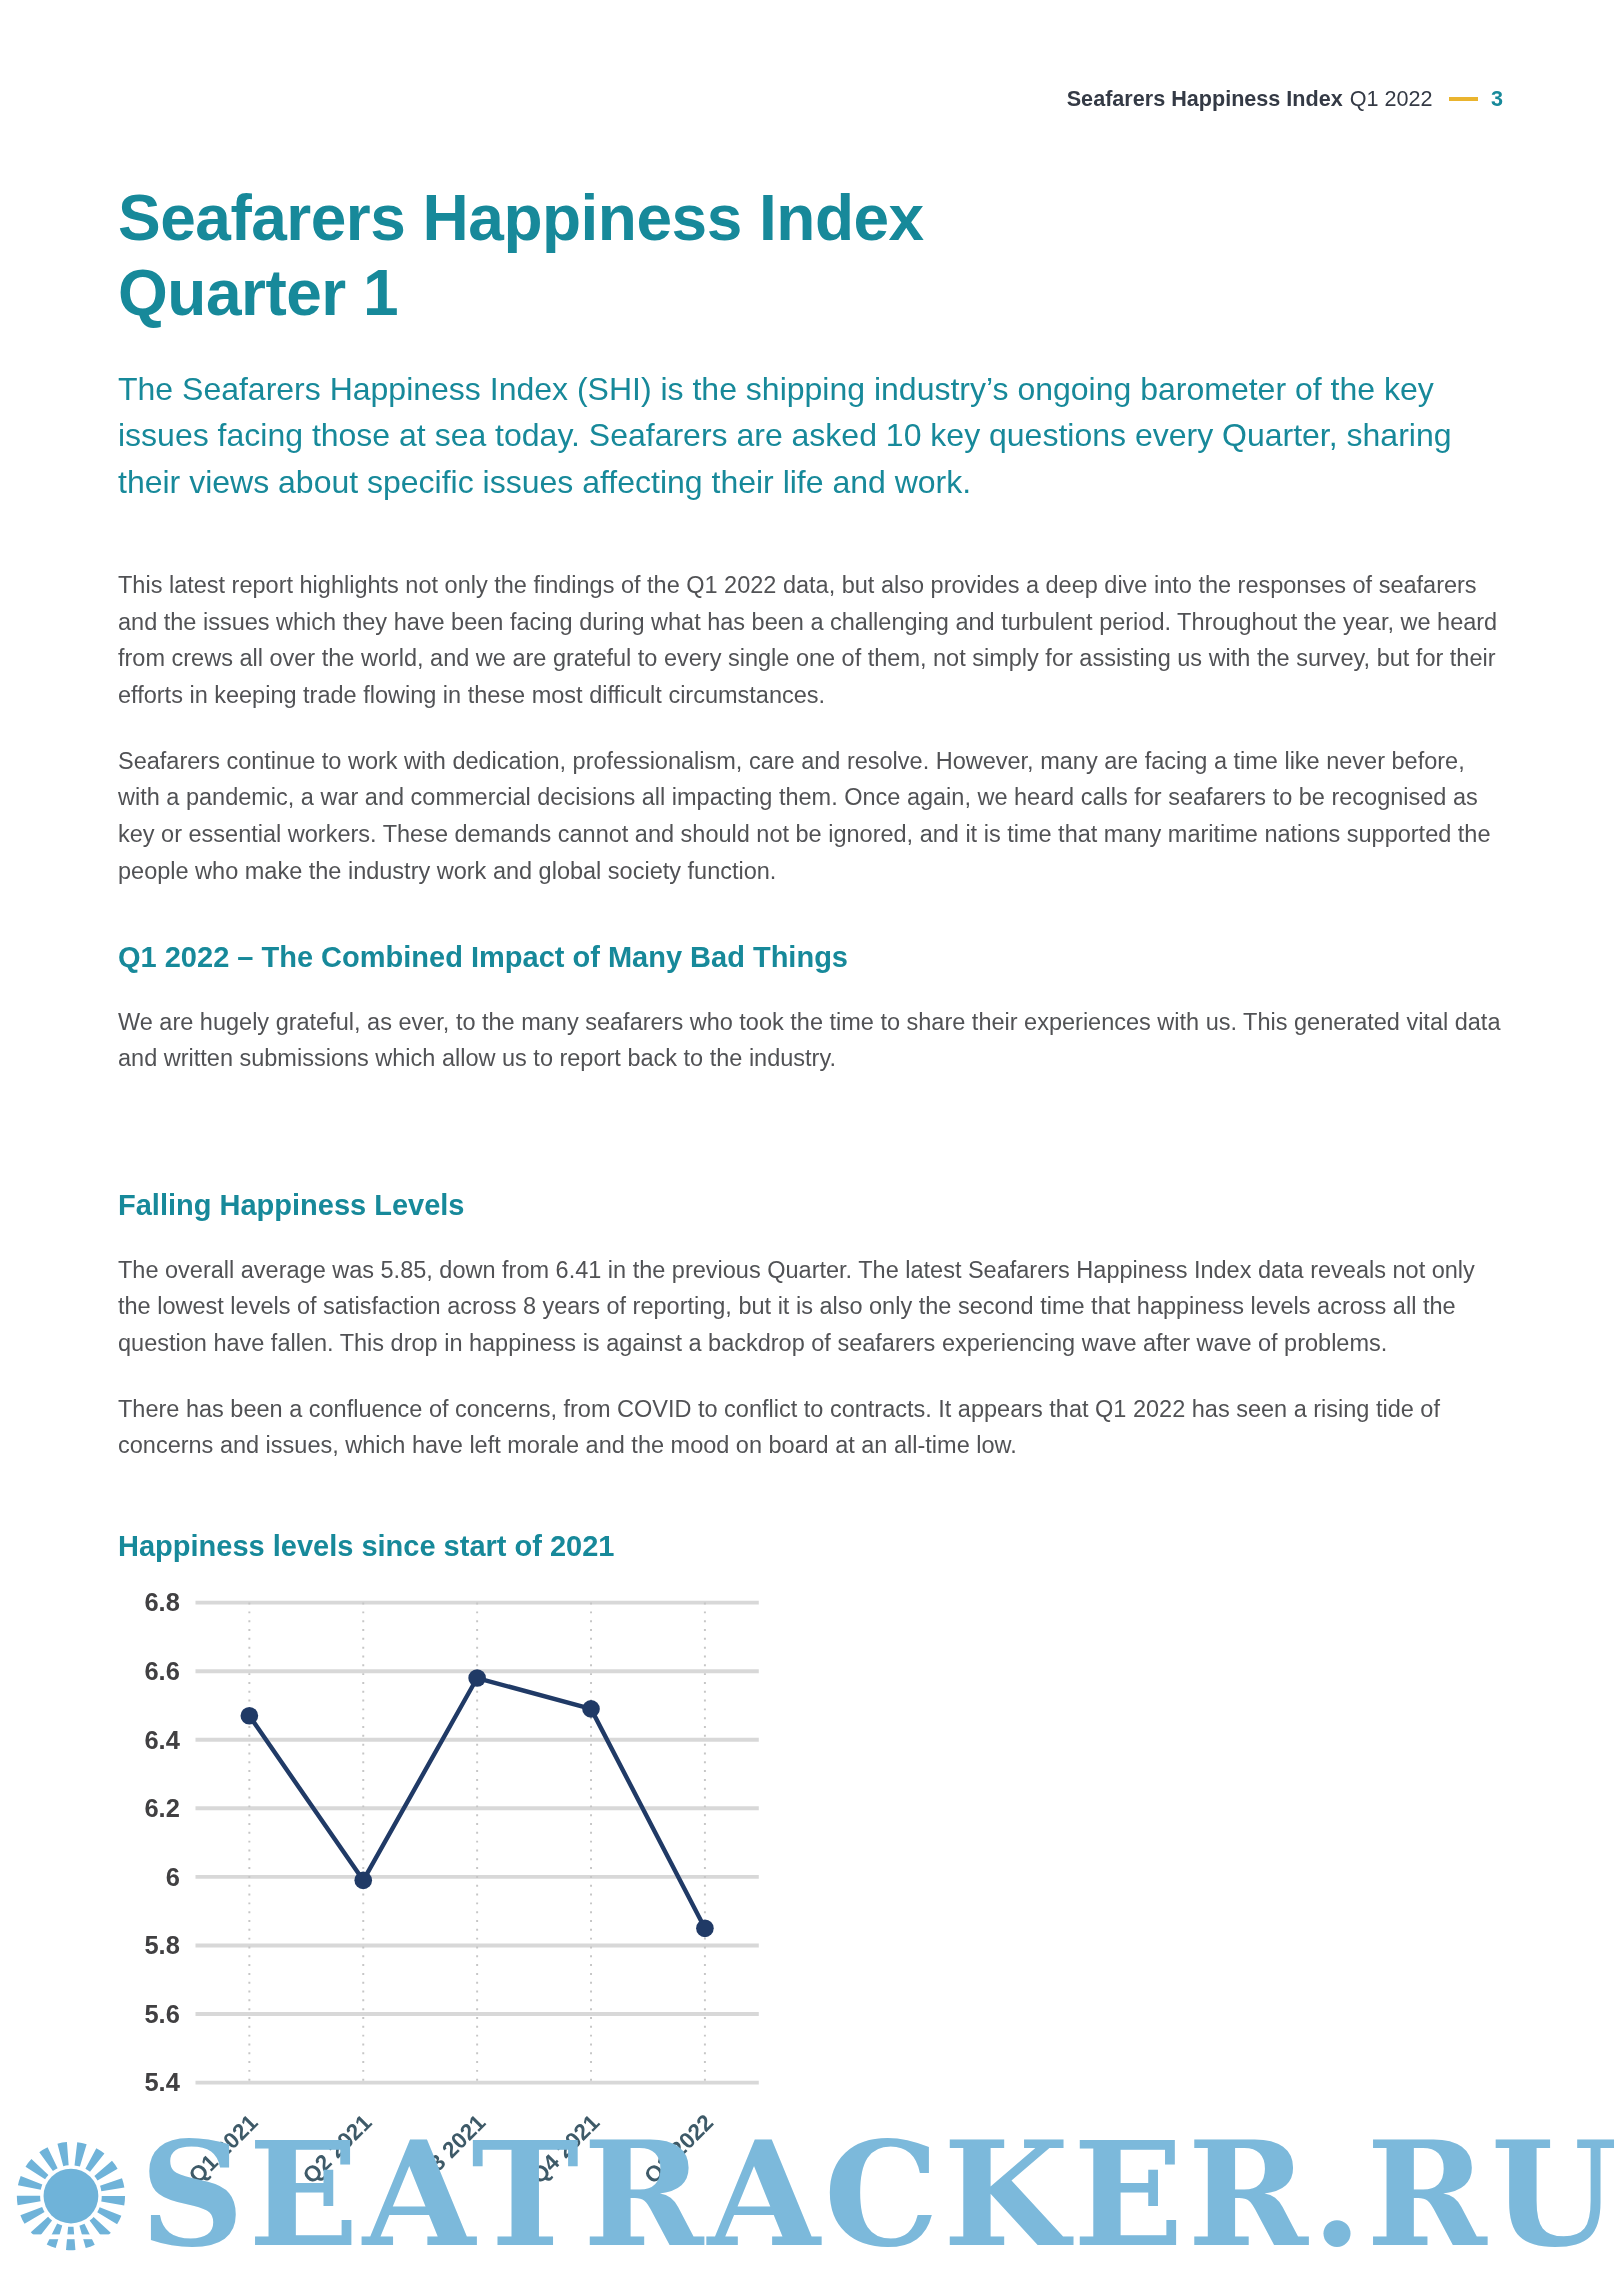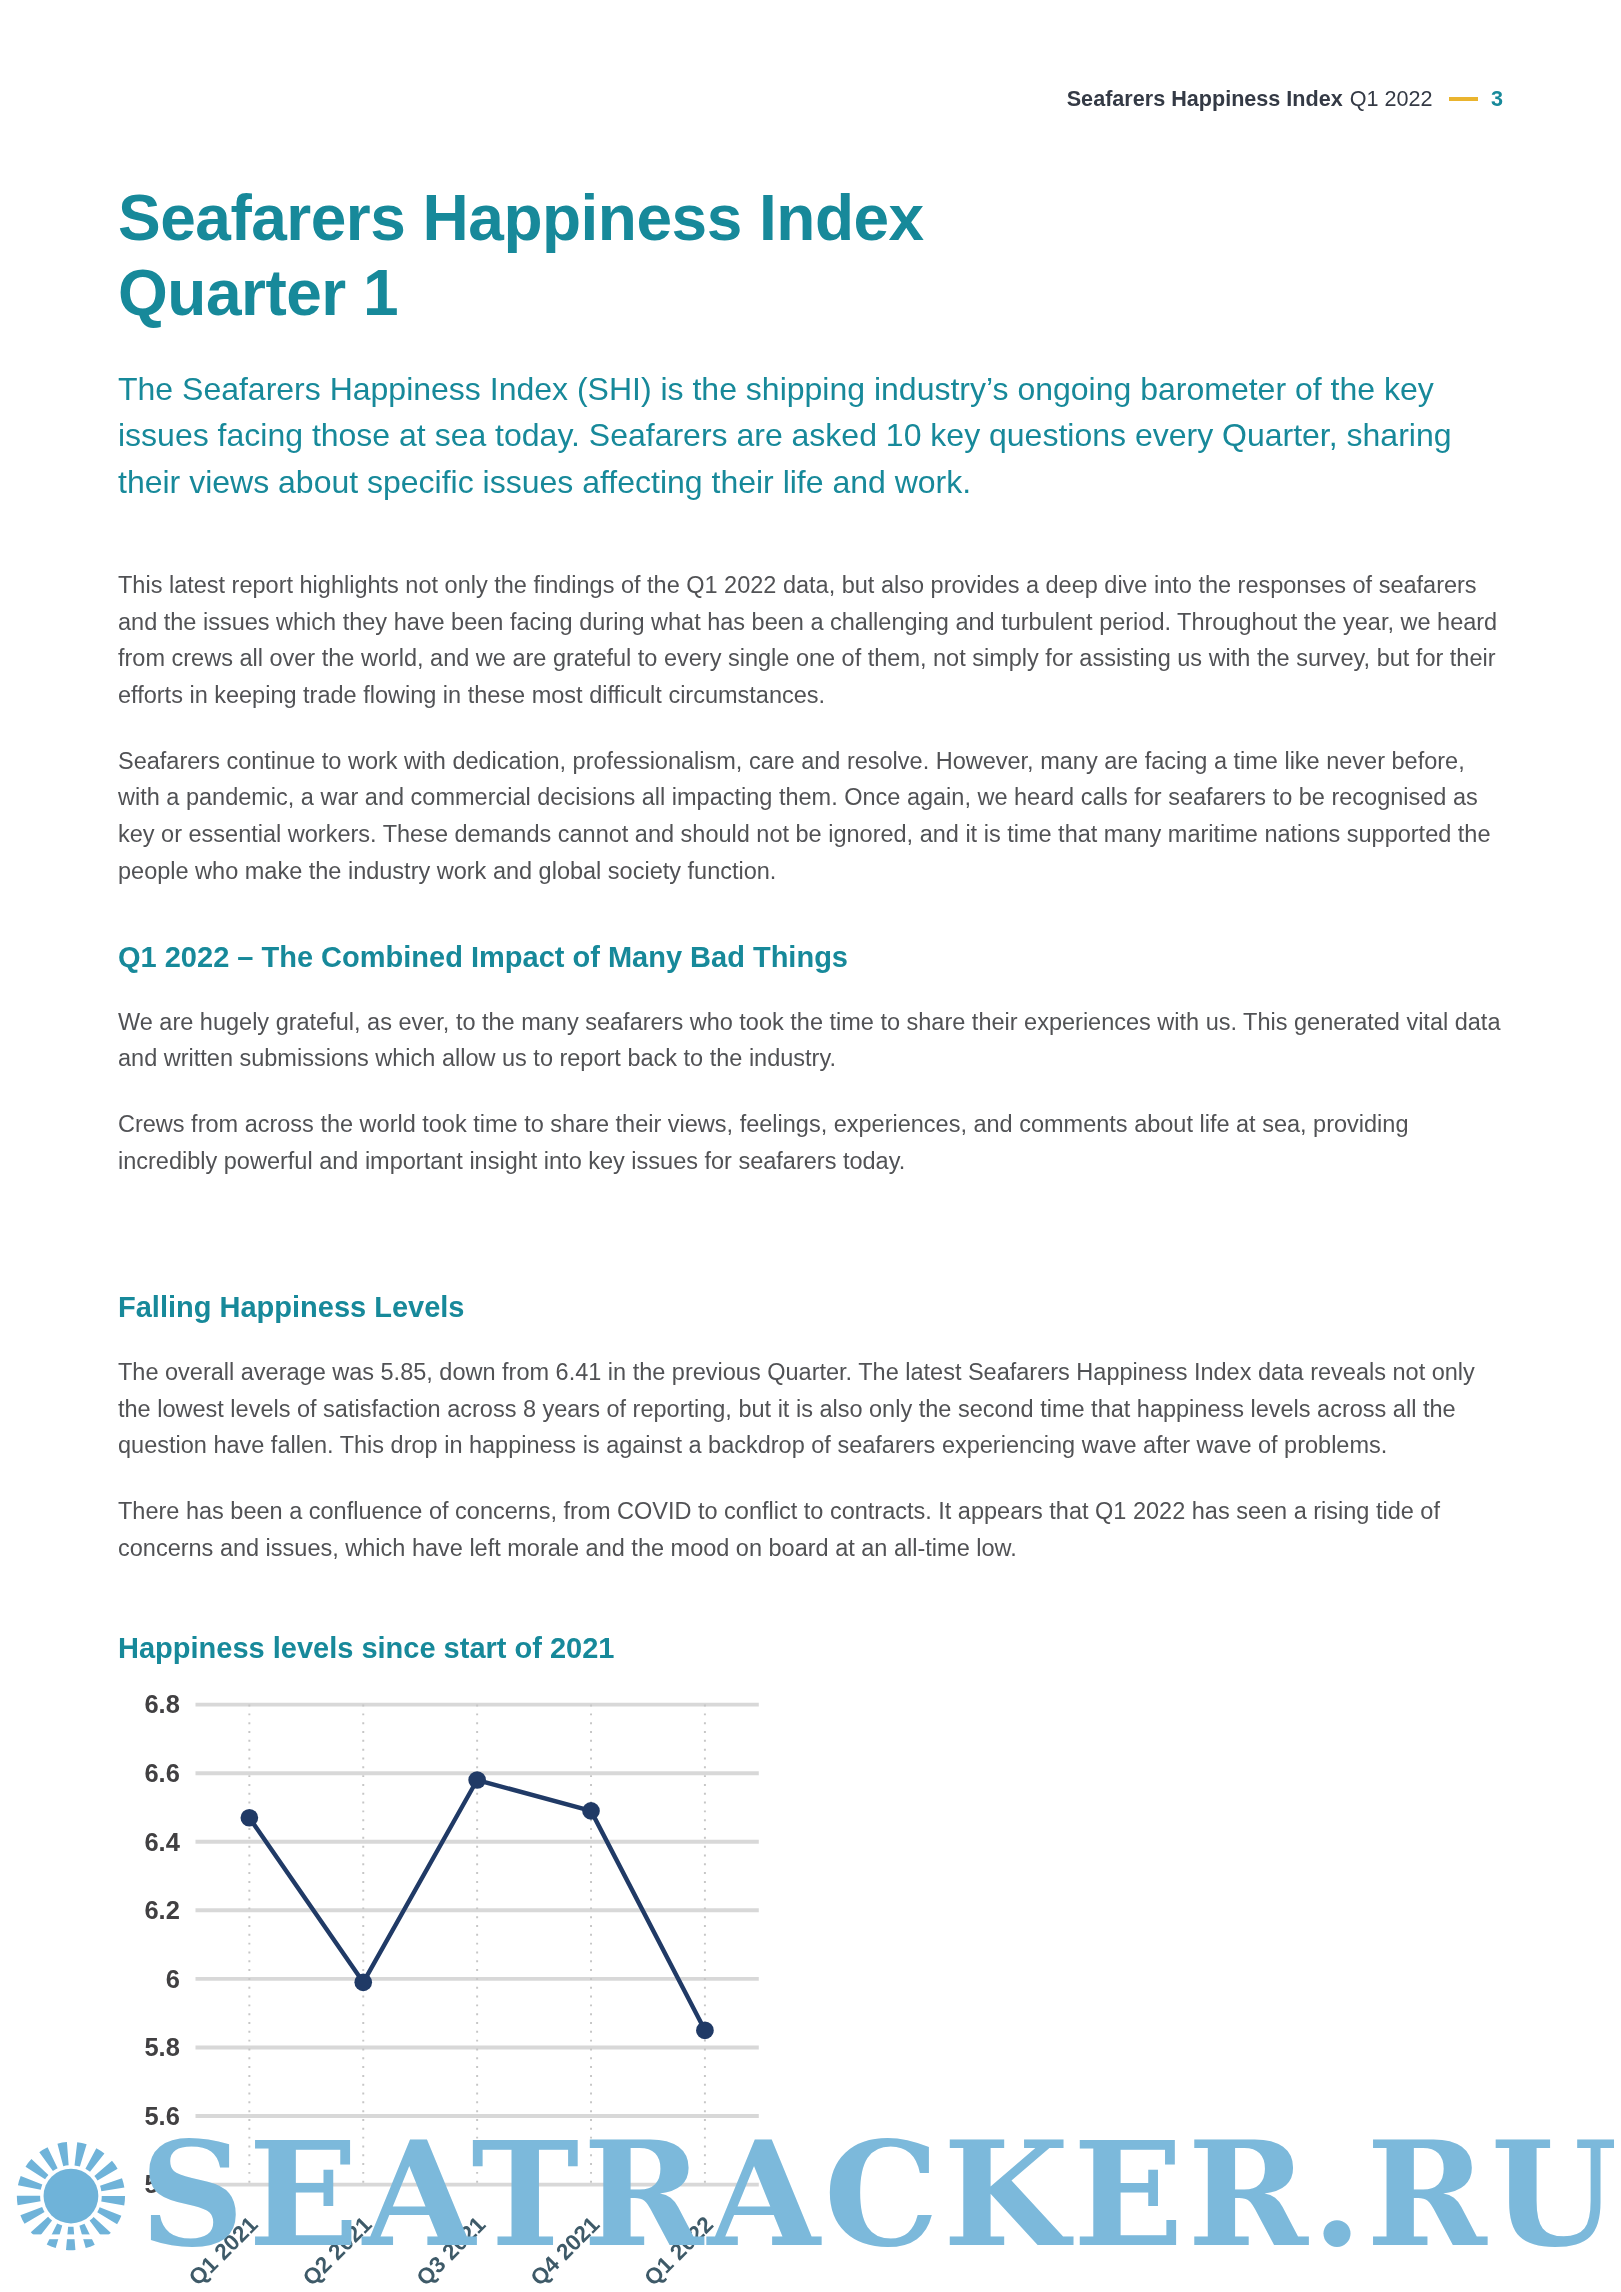--- a/index.html
+++ b/index.html
@@ -82,21 +82,20 @@
 
   <p class="intro">The Seafarers Happiness Index (SHI) is the shipping industry’s ongoing barometer of the key issues facing those at sea today. Seafarers are asked 10 key questions every Quarter, sharing their views about specific issues affecting their life and work.</p>
 
   <div class="columns">
 
     <div class="col">
       <p>This latest report highlights not only the findings of the Q1 2022 data, but also provides a deep dive into the responses of seafarers and the issues which they have been facing during what has been a challenging and turbulent period. Throughout the year, we heard from crews all over the world, and we are grateful to every single one of them, not simply for assisting us with the survey, but for their efforts in keeping trade flowing in these most difficult circumstances.</p>
       <p>Seafarers continue to work with dedication, professionalism, care and resolve. However, many are facing a time like never before, with a pandemic, a war and commercial decisions all impacting them. Once again, we heard calls for seafarers to be recognised as key or essential workers. These demands cannot and should not be ignored, and it is time that many maritime nations supported the people who make the industry work and global society function.</p>
       <h2 class="section-heading">Q1 2022 – The Combined Impact of Many Bad Things</h2>
       <p>We are hugely grateful, as ever, to the many seafarers who took the time to share their experiences with us. This generated vital data and written submissions which allow us to report back to the industry.</p>
-      <p>Crews from across the world took time to share their views, feelings, experiences, and comments about life at sea, providing incredibly powerful and important insight into key issues for seafarers today.</p>
     </div>
 
     <div class="col">
       <h2 class="section-heading first-heading">Falling Happiness Levels</h2>
       <p>The overall average was 5.85, down from 6.41 in the previous Quarter. The latest Seafarers Happiness Index data reveals not only the lowest levels of satisfaction across 8 years of reporting, but it is also only the second time that happiness levels across all the question have fallen. This drop in happiness is against a backdrop of seafarers experiencing wave after wave of problems.</p>
       <p>There has been a confluence of concerns, from COVID to conflict to contracts. It appears that Q1 2022 has seen a rising tide of concerns and issues, which have left morale and the mood on board at an all-time low.</p>
       <h2 class="section-heading chart-title">Happiness levels since start of 2021</h2>
       <svg id="happiness-chart" class="chart" viewBox="0 0 660 640">
           <line x1="85" x2="660" y1="20" y2="20" stroke="#d8d8d8" stroke-width="4"></line>
           <text x="69" y="29" text-anchor="end" class="ylab">6.8</text>

